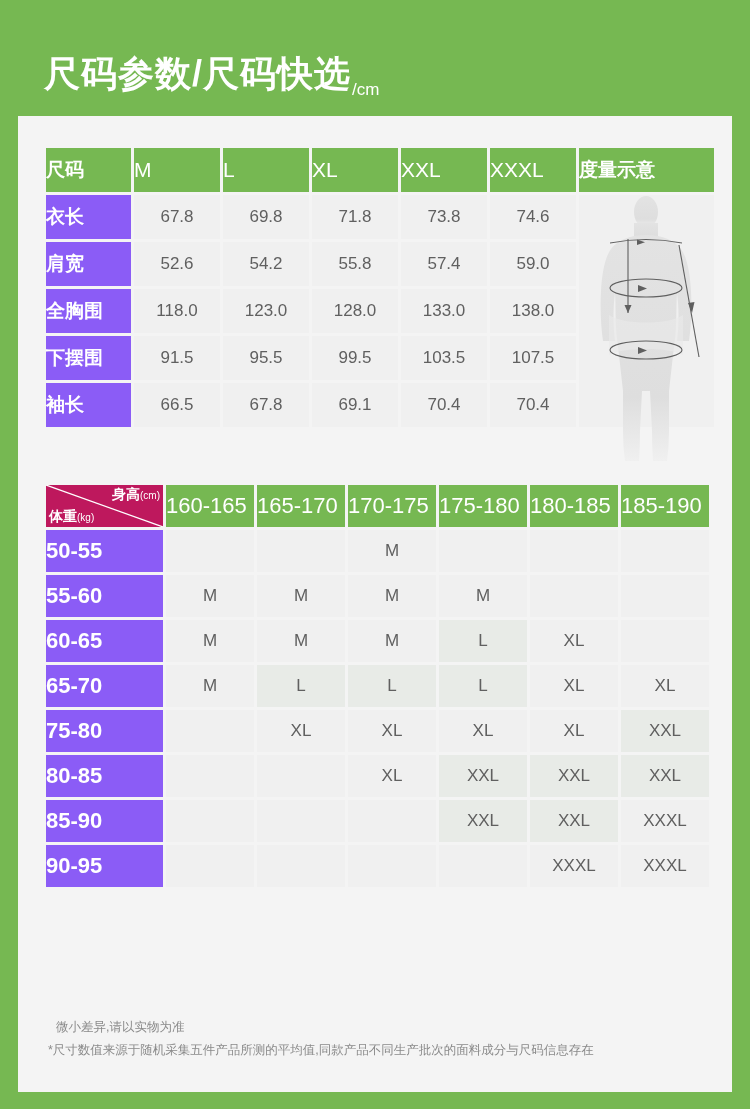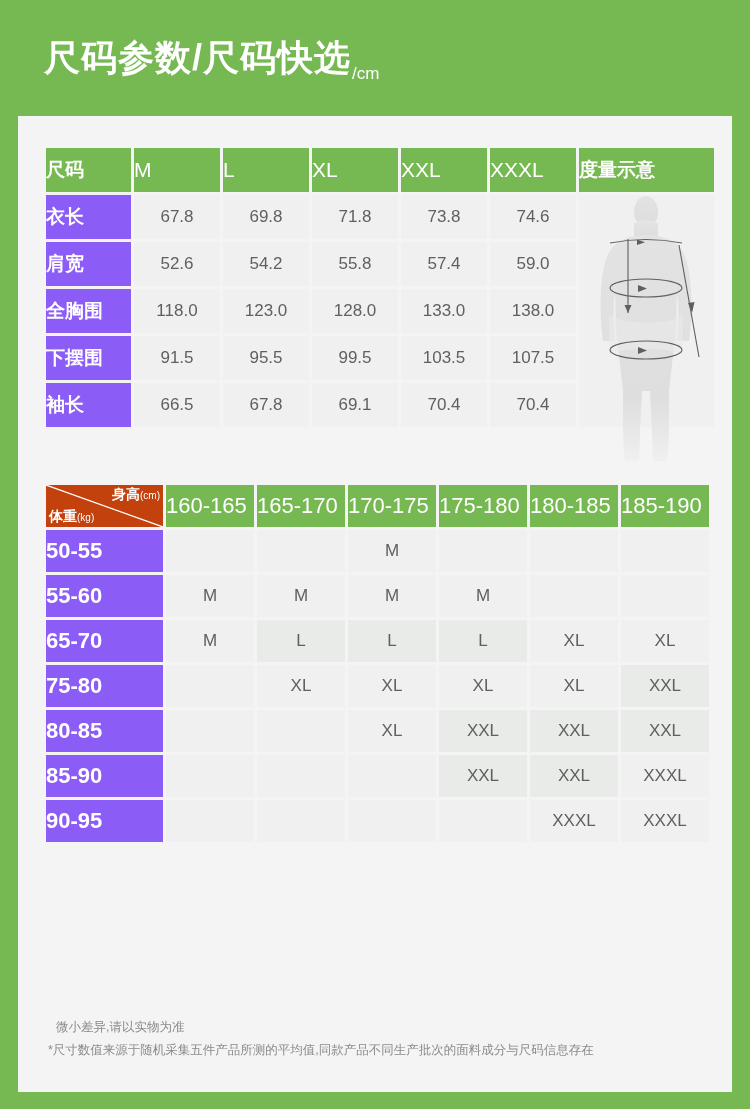--- a/index.html
+++ b/index.html
@@ -9,21 +9,21 @@
     background: #76b852;
     font-family: "Liberation Sans", "DejaVu Sans", sans-serif;
     overflow: hidden;
   }
 
   .page { position: relative; width: 750px; height: 1109px; background: #76b852; }
 
   
   .title-bar {
     position: absolute;
-    left: 44px; top: 40px;
+    left: 44px; top: 56px;
     display: flex;
     align-items: baseline;
     color: #ffffff;
   }
   .title-main {
     font-size: 36px;
     font-weight: bold;
     letter-spacing: 1px;
     line-height: 1;
     color: #ffffff;
@@ -107,21 +107,21 @@
   .t2 td { height: 42px; }
   .t2 .c-wlabel { width: 117px; }
   .t2 .c-h { width: 88px; }
 
   .t2 .rowlabel { font-size: 22px; }
   .t2 .hcell { font-size: 22px; font-weight: normal; }
   .t2 .dcell { font-size: 17px; }
 
   
   .corner {
-    background: #c2410c;
+    background: #be185d;
     position: relative;
     padding: 16px;
     height: 48px;
     overflow: hidden;
     margin-left: 40px;
   }
   .corner .diag-line {
     position: absolute; left: 0; top: 0;
     width: 100%; height: 100%;
   }
@@ -336,20 +336,29 @@
           <tr>
             <td class="rowlabel">55-60</td>
             <td class="dcell">M</td>
             <td class="dcell">M</td>
             <td class="dcell">M</td>
             <td class="dcell">M</td>
             <td class="dcell"></td>
             <td class="dcell"></td>
           </tr>
           <tr>
+            <td class="rowlabel">60-65</td>
+            <td class="dcell">M</td>
+            <td class="dcell">M</td>
+            <td class="dcell">M</td>
+            <td class="dcell tint">L</td>
+            <td class="dcell">XL</td>
+            <td class="dcell"></td>
+          </tr>
+          <tr>
             <td class="rowlabel">65-70</td>
             <td class="dcell">M</td>
             <td class="dcell tint">L</td>
             <td class="dcell tint">L</td>
             <td class="dcell tint">L</td>
             <td class="dcell">XL</td>
             <td class="dcell">XL</td>
           </tr>
           <tr>
             <td class="rowlabel">75-80</td>

